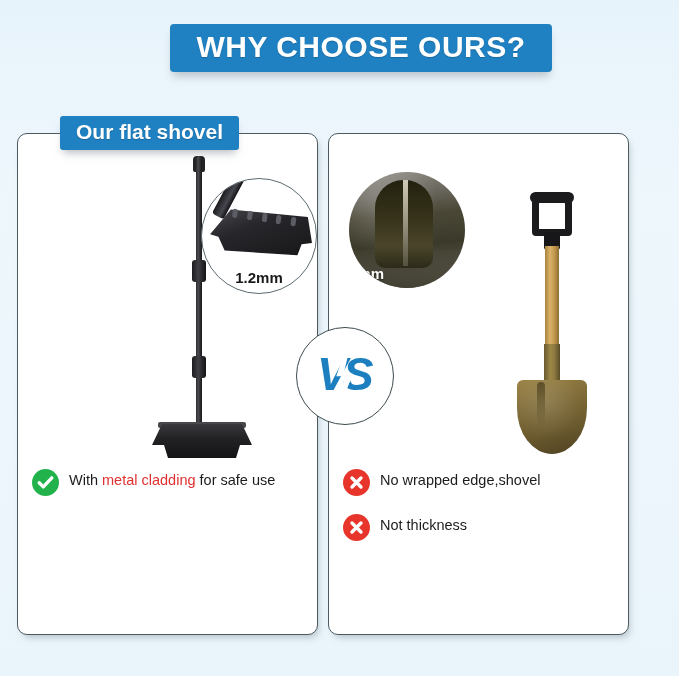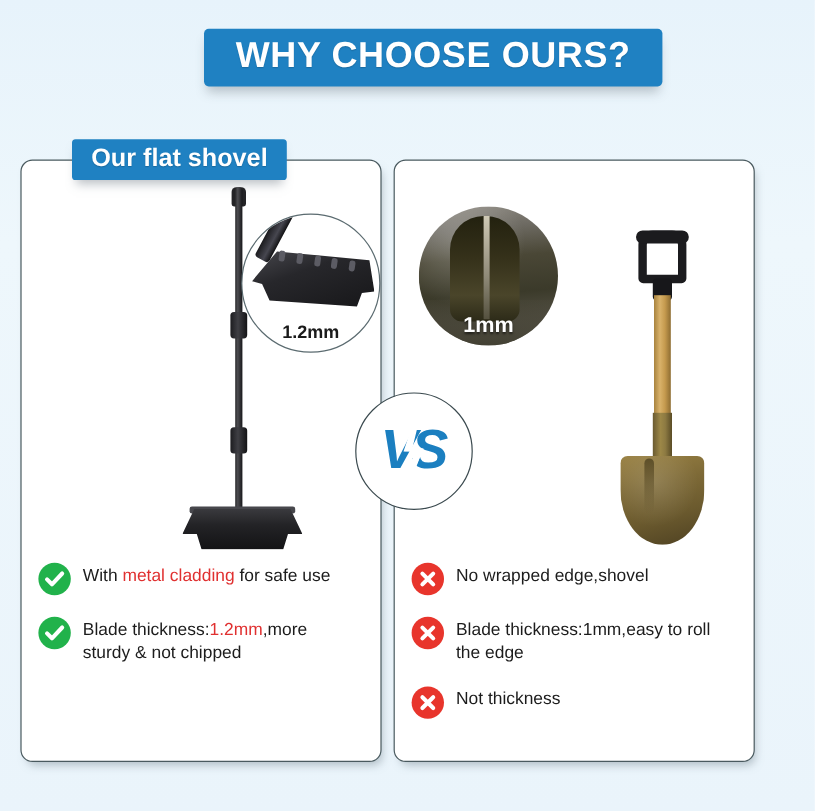--- a/index.html
+++ b/index.html
@@ -243,23 +243,22 @@
     position: absolute;
     left: 0; right: 0;
     bottom: 0;
     height: 38px;
     background: linear-gradient(180deg, rgba(90,85,70,0.1), rgba(60,58,44,0.85));
   }
   .callout-label-light {
     position: absolute;
     left: 0; right: 0;
     bottom: 6px;
-    text-align: center;
     color: #ffffff;
-    font-size: 18px;
+    font-size: 15px;
     font-weight: bold;
     text-shadow: 0 1px 2px rgba(0,0,0,0.6);
   }
 
   
   .round-shovel {
     position: absolute;
     left: 175px;
     top: 58px;
     width: 96px;
@@ -428,30 +427,20 @@
         <div class="feature-icon ok">
           <svg width="27" height="27" viewBox="0 0 27 27" aria-hidden="true">
             <path d="M7.2 13.8 L11.3 17.9 L19.8 8.9" fill="none" stroke="#ffffff" stroke-width="3.4" stroke-linecap="round" stroke-linejoin="round"></path>
           </svg>
         </div>
         <div class="feature-text">
           <span>With </span><span class="hl">metal cladding</span><span> for safe use</span>
         </div>
       </div>
 
-      <div class="feature-row">
-        <div class="feature-icon ok">
-          <svg width="27" height="27" viewBox="0 0 27 27" aria-hidden="true">
-            <path d="M7.2 13.8 L11.3 17.9 L19.8 8.9" fill="none" stroke="#ffffff" stroke-width="3.4" stroke-linecap="round" stroke-linejoin="round"></path>
-          </svg>
-        </div>
-        <div class="feature-text">
-          <span>Blade thickness:</span><span class="hl">1.2mm</span><span>,more sturdy &amp; not chipped</span>
-        </div>
-      </div>
 
 
     </div>
   </div>
 
   <div class="card">
 
     <div class="product-area">
 
       <div class="callout-others">
@@ -479,30 +468,20 @@
         <div class="feature-icon no">
           <svg width="27" height="27" viewBox="0 0 27 27" aria-hidden="true">
             <path d="M9 9 L18 18 M18 9 L9 18" fill="none" stroke="#ffffff" stroke-width="3.4" stroke-linecap="round"></path>
           </svg>
         </div>
         <div class="feature-text">
           <span>No wrapped edge,shovel</span>
         </div>
       </div>
 
-      <div class="feature-row">
-        <div class="feature-icon no">
-          <svg width="27" height="27" viewBox="0 0 27 27" aria-hidden="true">
-            <path d="M9 9 L18 18 M18 9 L9 18" fill="none" stroke="#ffffff" stroke-width="3.4" stroke-linecap="round"></path>
-          </svg>
-        </div>
-        <div class="feature-text">
-          <span>Blade thickness:1mm,easy to roll the edge</span>
-        </div>
-      </div>
 
       <div class="feature-row">
         <div class="feature-icon no">
           <svg width="27" height="27" viewBox="0 0 27 27" aria-hidden="true">
             <path d="M9 9 L18 18 M18 9 L9 18" fill="none" stroke="#ffffff" stroke-width="3.4" stroke-linecap="round"></path>
           </svg>
         </div>
         <div class="feature-text">
           <span>Not thickness</span>
         </div>

